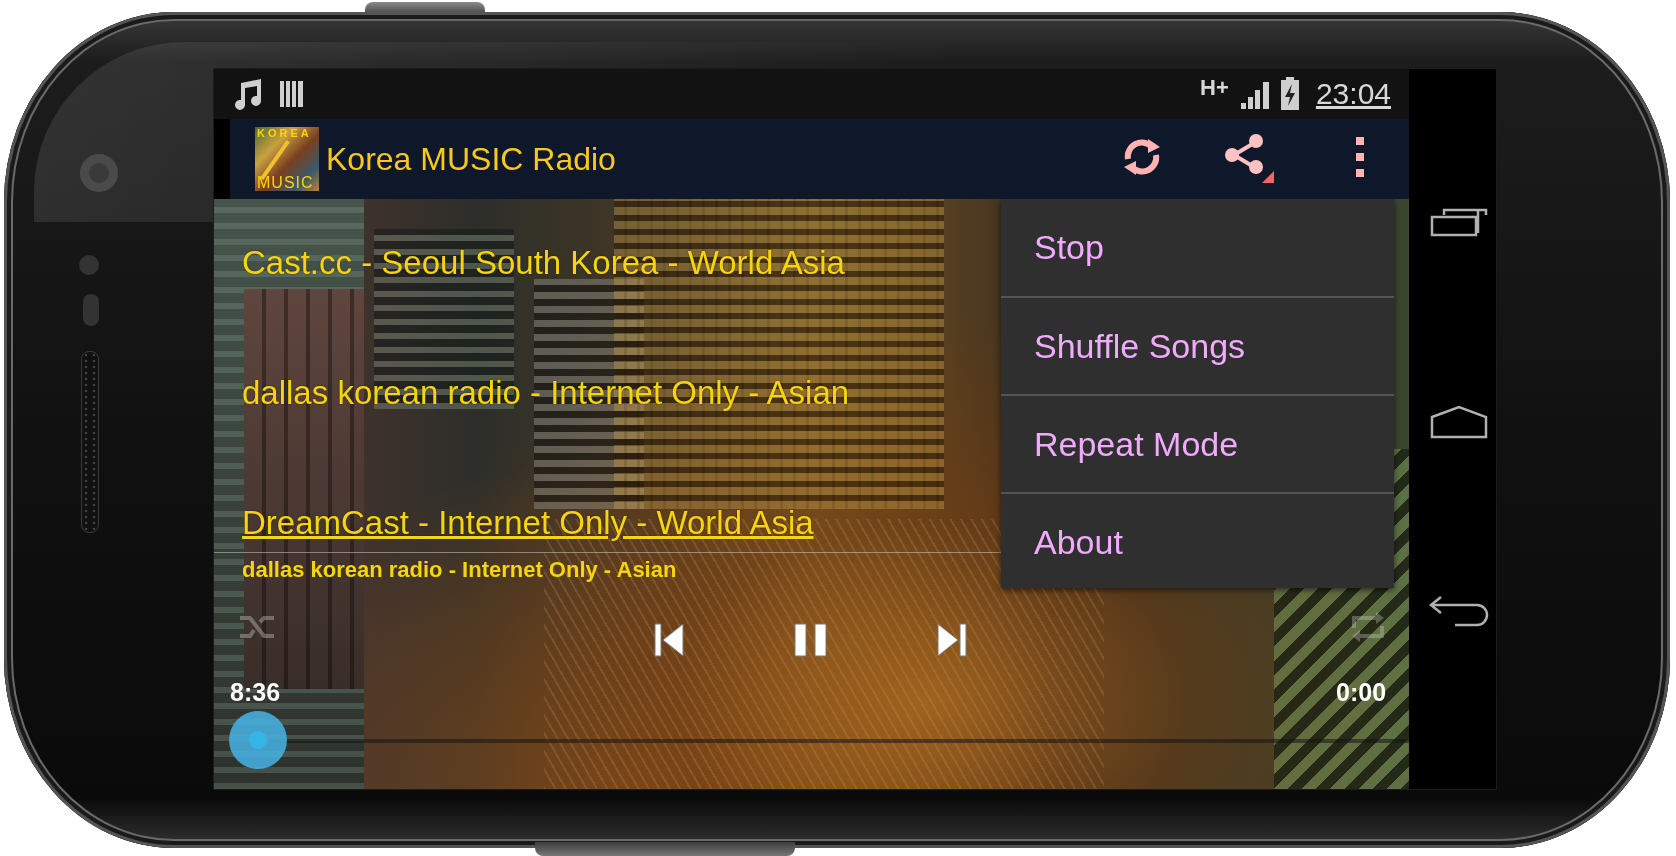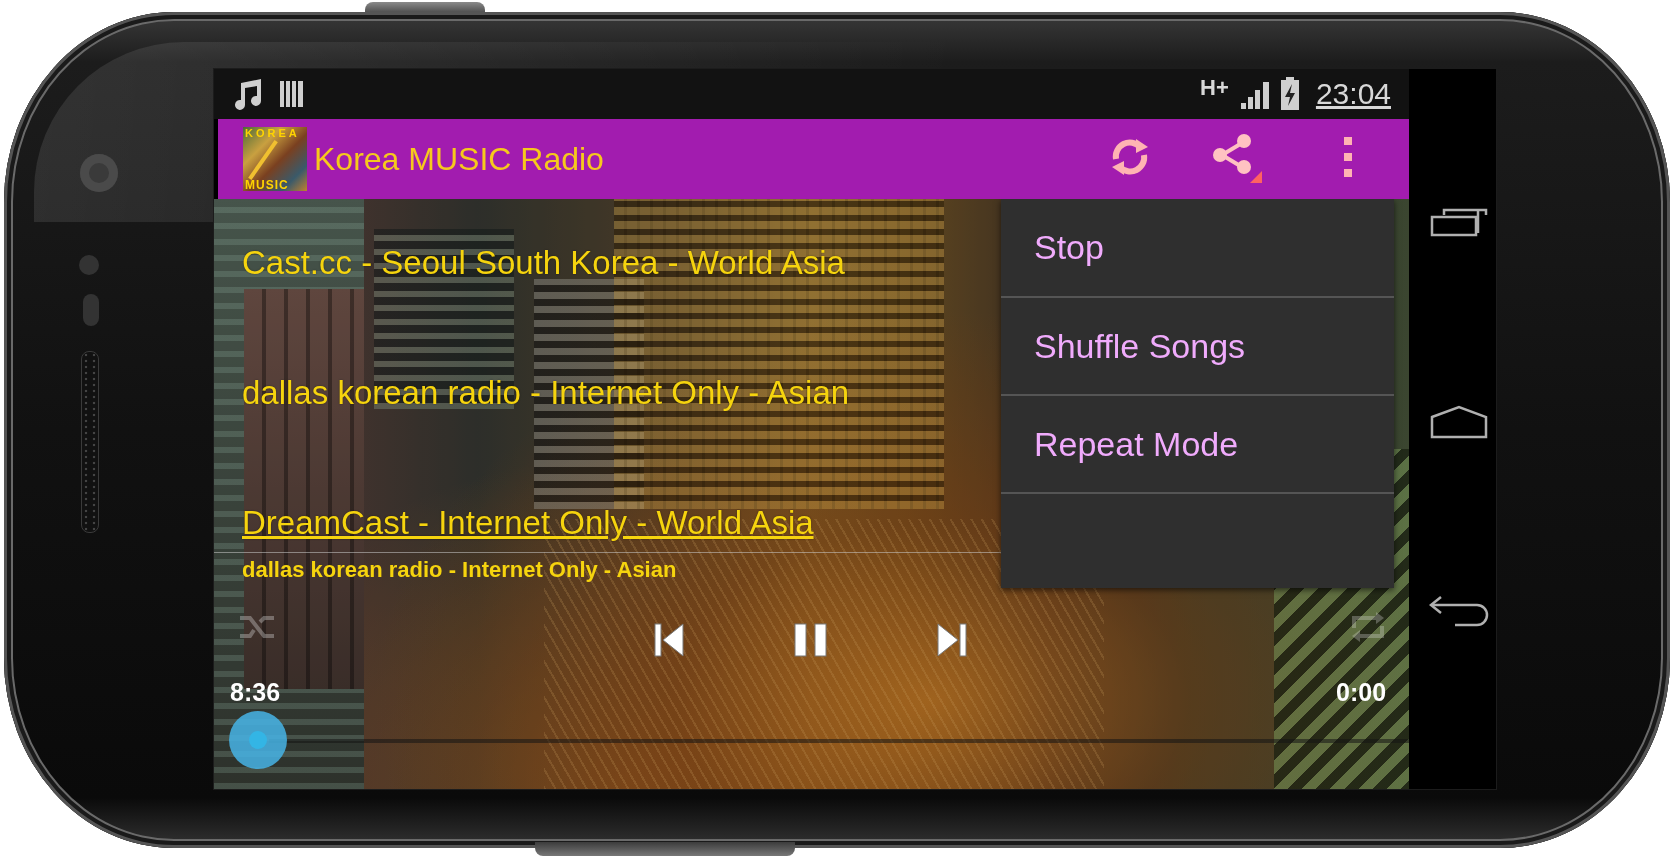--- a/index.html
+++ b/index.html
@@ -22,25 +22,25 @@
            border:1px solid #3a3a3a;
            background-image: radial-gradient(circle, #444 1.3px, transparent 1.6px); background-size:8px 6px; }
 
   .screen { position:absolute; left:213px; top:68px; width:1282px; height:720px; background:#000; overflow:hidden;
            border:1px solid #1c1c1c; }
   .status-bar { position:absolute; left:0; top:0; width:1195px; height:50px; background:#121212; color:#cfcfcf; }
   .status-bar .notif { position:absolute; top:6px; height:38px; display:flex; align-items:center; }
   .sb-time { position:absolute; right:18px; top:6px; font-size:30px; color:#d8d8d8; line-height:38px;text-decoration:underline; }
   .sb-hplus { position:absolute; left:986px; top:6px; font-size:22px; font-weight:bold; color:#d8d8d8; }
 
-  .app-bar { position:absolute; left:4px; top:50px; width:1195px; height:82px; background:#a21caf; }
+  .app-bar { position:absolute; left:16px; top:50px; width:1195px; height:82px; background:#0f172a; }
   .app-icon { position:absolute; left:25px; top:8px; width:64px; height:64px;
            background:linear-gradient(135deg,#4a6a3a 0%,#c9a040 30%,#7a4020 55%,#3a5a6a 80%,#c08030 100%); }
   .app-icon .lbl-top { position:absolute; left:2px; top:0; font-size:11px; font-weight:bold; color:#ffd400; letter-spacing:3px; }
-  .app-icon .lbl-bot { position:absolute; left:2px; bottom:-1px; font-size:12px; font-weight:bold; color:#ffd400; letter-spacing:1px; }
+  .app-icon .lbl-bot { position:absolute; left:2px; bottom:-1px; font-size:16px; font-weight:normal; color:#ffd400; letter-spacing:1px; }
   .app-icon .cross { position:absolute; left:18px; top:10px; width:4px; height:46px; background:#f0c030; transform:rotate(35deg); }
   .app-title { position:absolute; left:96px; top:20px; font-size:32px; color:#f6c91c; line-height:40px; }
   .ab-btn { position:absolute; top:10px; width:60px; height:60px; display:flex; align-items:center; justify-content:center; }
 
   .content { position:absolute; left:0; top:130px; width:1195px; height:590px; overflow:hidden;
            background:
              radial-gradient(ellipse at 60% 85%, rgba(230,140,40,0.75) 0%, rgba(160,80,20,0.5) 25%, transparent 55%),
              radial-gradient(ellipse at 35% 100%, rgba(200,110,30,0.6) 0%, transparent 40%),
              linear-gradient(90deg, #3d4a48 0%, #52403a 12%, #3a3c36 22%, #5b4a30 38%, #8a6a30 50%, #7a5a28 58%, #4a3a2a 70%, #3e4a36 82%, #4c5a3e 100%); }
   .bldg { position:absolute; }
@@ -244,20 +244,23 @@
       </div>
       <div class="menu-sep" style="top:97px;"></div>
       <div class="menu-item" style="top:99px;">
         <span class="lbl">Shuffle Songs</span>
       </div>
       <div class="menu-sep" style="top:195px;"></div>
       <div class="menu-item" style="top:197px;">
         <span class="lbl">Repeat Mode</span>
       </div>
       <div class="menu-sep" style="top:293px;"></div>
+      <div class="menu-item" style="top:295px;">
+        <span class="lbl">About</span>
+      </div>
     </div>
   </div>
 
   <div class="nav-bar">
     <div class="nav-btn" style="top:130px;">
       <span>
         <svg width="58" height="30" viewBox="0 0 58 30">
             <rect x="2" y="10" width="44" height="18" fill="none" stroke="#b0b0b0" stroke-width="2.5"></rect>
             <path d="M14 8 L14 3 L56 3 L56 8" fill="none" stroke="#b0b0b0" stroke-width="2.5"></path>
             <path d="M48 3 L48 26" fill="none" stroke="#b0b0b0" stroke-width="2.5"></path>

